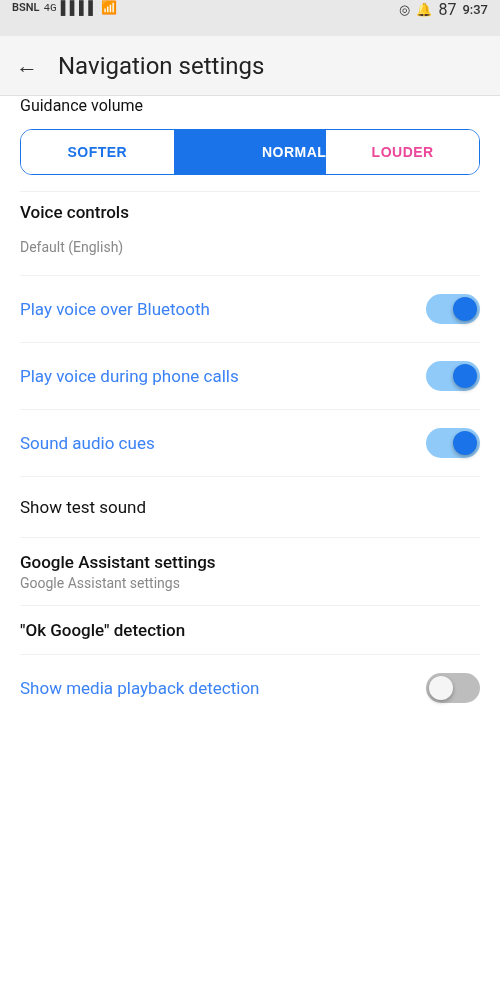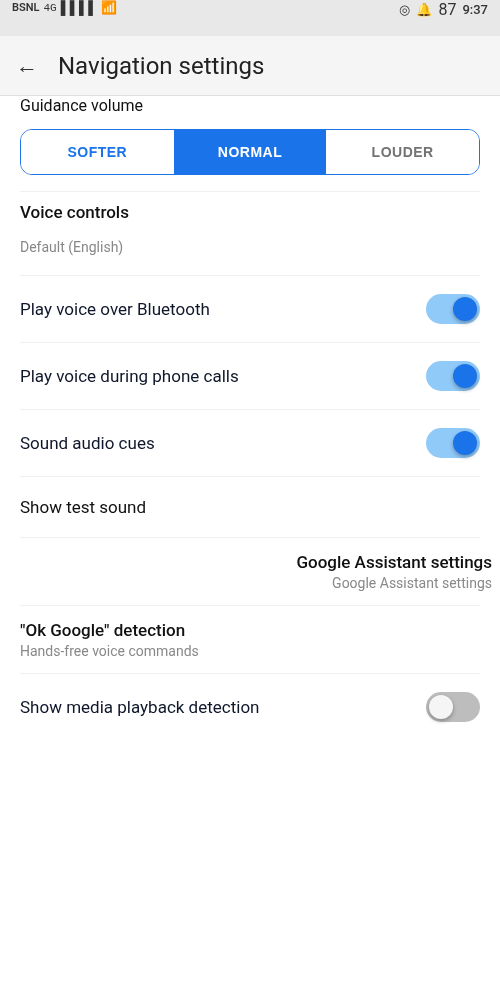--- a/index.html
+++ b/index.html
@@ -76,21 +76,21 @@
     .setting-row {
       padding: 18px 20px;
       display: flex;
       align-items: center;
       justify-content: space-between;
       min-height: 60px;
     }
 
     .setting-row-label {
       font-size: 17px;
-      color: #0f172a;
+      color: #3b82f6;
       flex: 1;
     }
 
     .volume-section {
       padding: 0 20px 16px 20px;
     }
 
     .volume-label {
       font-size: 16px;
       color: #111;
@@ -114,20 +114,21 @@
       cursor: pointer;
       background: #fff;
       color: #1a73e8;
       border: none;
       outline: none;
     }
 
     .volume-btn.active {
       background: #1a73e8;
       color: #fff;
+      text-align: right;
     }
 
     .voice-selection {
       padding: 10px 20px 20px 20px;
     }
 
     .voice-selection-title {
       font-size: 17px;
       color: #111;
       font-weight: 500;
@@ -192,22 +193,21 @@
     .play-test-row {
       padding: 20px 20px;
     }
 
     .play-test-label {
       font-size: 17px;
       color: #111;
     }
 
     .google-assistant-row {
-      padding: 14px 8px;
-      text-align: right;
+      padding: 14px 20px;
     }
 
     .google-assistant-title {
       font-size: 17px;
       color: #111;
       font-weight: 500;
     }
 
     .google-assistant-sub {
       font-size: 14px;
@@ -259,21 +259,21 @@
 </div>
 
 <div class="content">
 
 
   <div class="volume-section">
     <div class="volume-label">Guidance volume</div>
     <div class="volume-selector">
       <button class="volume-btn" style="color:#1a73e8; background:#fff;">SOFTER</button>
       <button class="volume-btn active">NORMAL</button>
-      <button class="volume-btn" style="color:#737373; background:#fff;">LOUDER</button>
+      <button class="volume-btn" style="color:#ec4899; background:#fff;">LOUDER</button>
     </div>
   </div>
 
   <div class="divider"></div>
 
   <div class="voice-selection" style="cursor:pointer;">
     <div class="voice-selection-title">Voice controls</div>
     <div class="voice-selection-sub">Default (English)</div>
   </div>
 
@@ -320,21 +320,20 @@
 
   <div class="google-assistant-row" style="cursor:pointer;">
     <div class="google-assistant-title">Google Assistant settings</div>
     <div class="google-assistant-sub">Google Assistant settings</div>
   </div>
 
   <div class="divider"></div>
 
   <div class="ok-google-row" style="cursor:pointer;">
     <div class="ok-google-title">"Ok Google" detection</div>
-    <div class="ok-google-sub">Hands-free voice commands</div>
   </div>
 
   <div class="divider"></div>
 
   <div class="setting-row">
     <span class="setting-row-label">Show media playback detection</span>
     <div class="toggle-switch">
       <div class="toggle-track off">
         <div class="toggle-knob"></div>
       </div>

